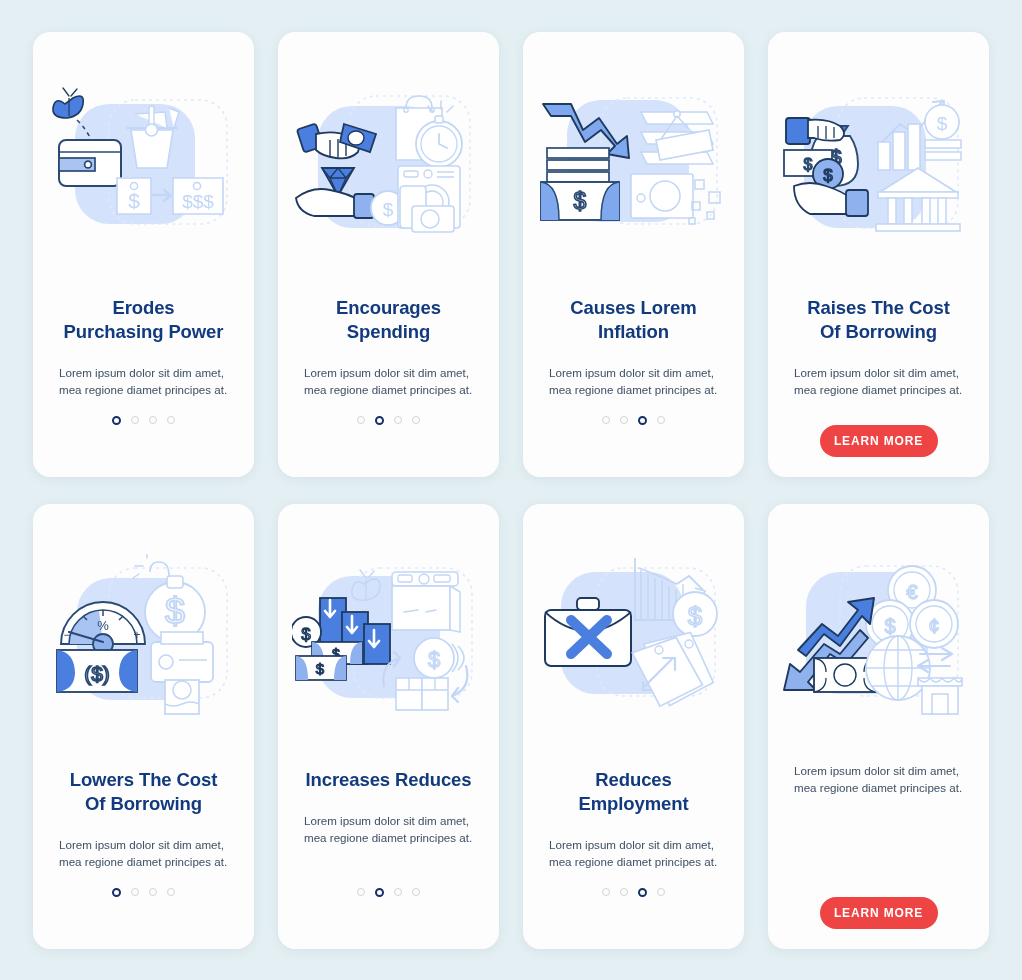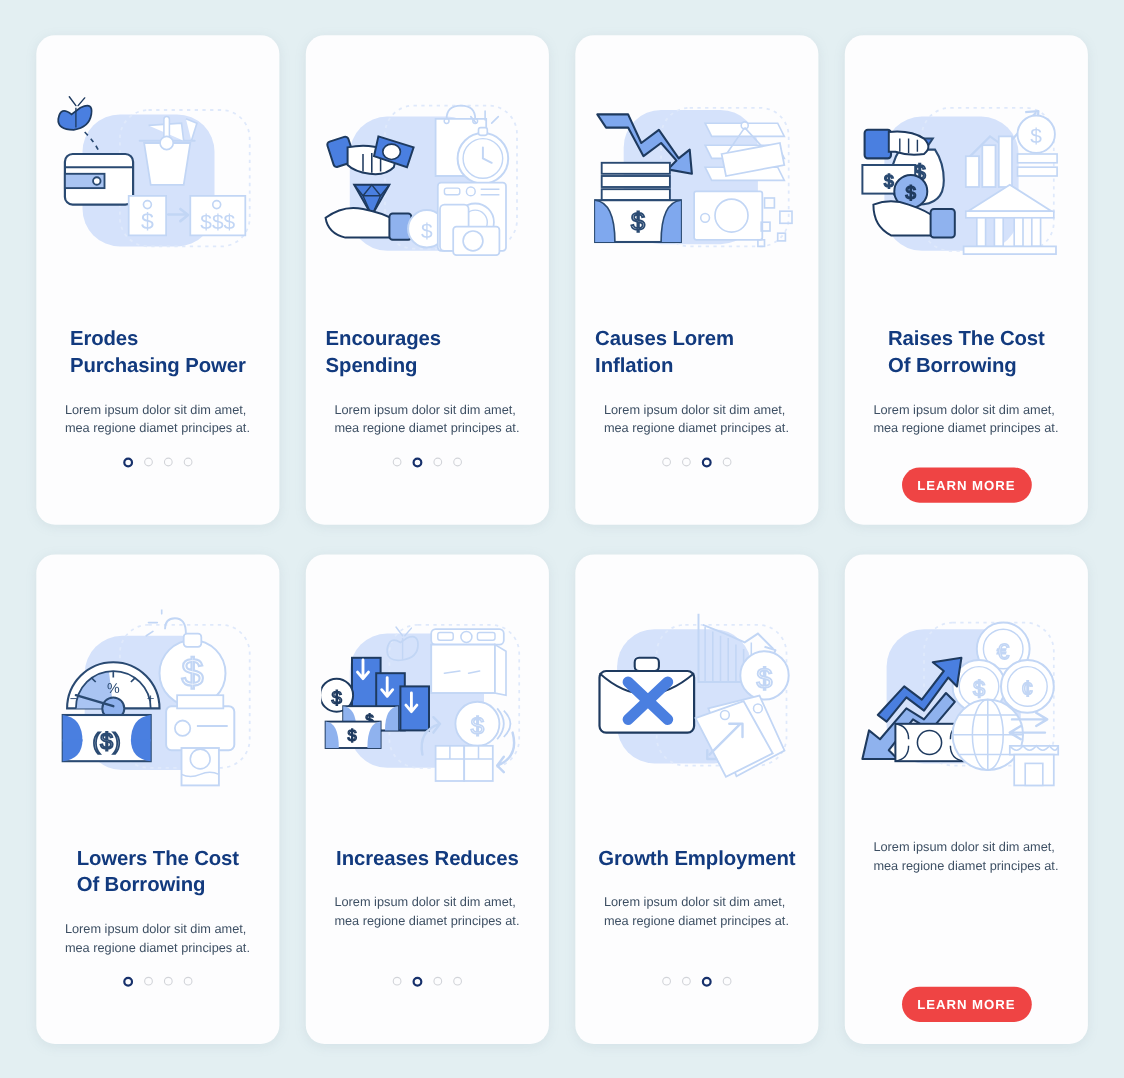--- a/index.html
+++ b/index.html
@@ -52,20 +52,21 @@
     margin-top: 20px;
   }
   .illo-wrap svg { display: block; }
 
   
   .title {
     color: #123a7e;
     font-weight: bold;
     font-size: 18.5px;
     line-height: 1.32;
+    text-align: center;
     letter-spacing: -0.1px;
     margin-top: 26px;
     padding: 0 4px;
   }
   .body-text {
     color: #3d4f63;
     font-size: 11.6px;
     line-height: 1.48;
     text-align: left;
     margin-top: 20px;
@@ -445,21 +446,21 @@
         <path d="M34 66 L70 100 M70 66 L34 100" stroke="#4a7fe0" stroke-width="10" stroke-linecap="round"></path>
 
         <path d="M114 82 L162 82 L172 136 L124 148 Z" fill="#fff" stroke="#c2d6f5" stroke-width="1.6" transform="rotate(-14 143 115)"></path>
         <circle cx="152" cy="90" r="4" fill="#fff" stroke="#c2d6f5" stroke-width="1.4"></circle>
         <path d="M100 92 L146 86 L162 138 L116 150 Z" fill="#fff" stroke="#c2d6f5" stroke-width="1.7" transform="rotate(-12 130 118)"></path>
         <circle cx="122" cy="96" r="4" fill="#fff" stroke="#c2d6f5" stroke-width="1.4"></circle>
         <path d="M108 132 L136 104 M126 104 L138 104 L138 116" fill="none" stroke="#c2d6f5" stroke-width="2.2" stroke-linecap="round" stroke-linejoin="round"></path>
         <path d="M106 128 L106 136 L114 136" fill="none" stroke="#c2d6f5" stroke-width="2.2" stroke-linecap="round" stroke-linejoin="round"></path>
       </svg>
     </div>
-    <div class="title">Growth Employment</div>
+    <div class="title">Reduces Employment</div>
     <div class="body-text">Lorem ipsum dolor sit dim amet, mea regione diamet principes at.</div>
     <div class="spacer"></div>
     <div class="dots">
       <span class="dot"></span>
       <span class="dot"></span>
       <span class="dot active"></span>
       <span class="dot"></span>
     </div>
   </div>
 

